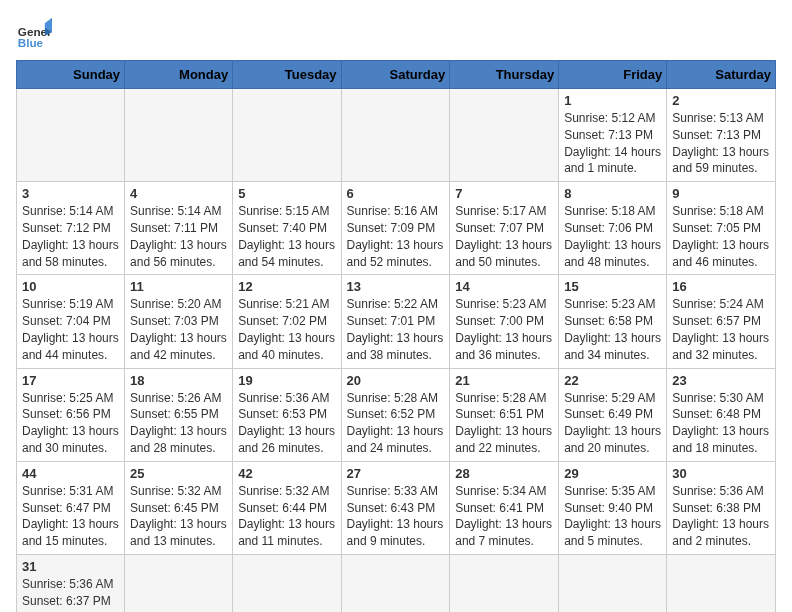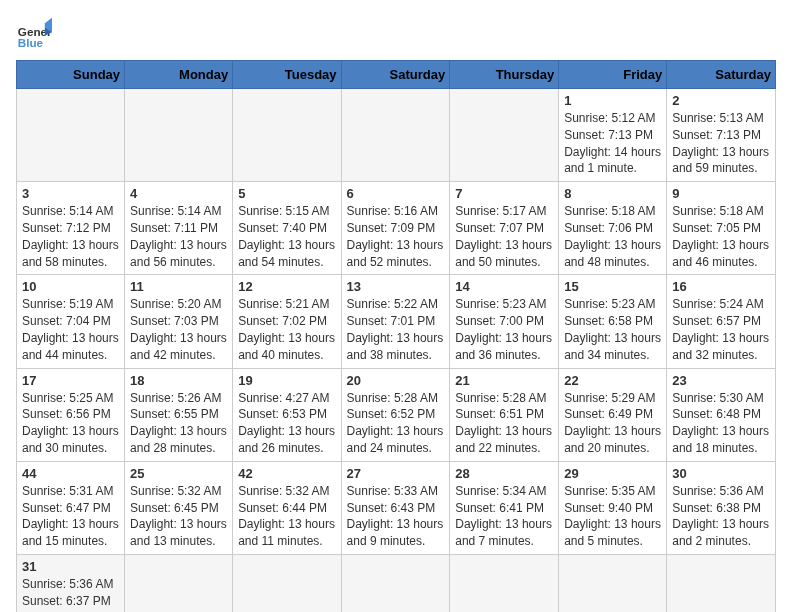--- a/index.html
+++ b/index.html
@@ -243,21 +243,21 @@
         </td>
         <td>
           <span class="day-number">18</span>
           <div class="day-info">Sunrise: 5:26 AM
 Sunset: 6:55 PM
 Daylight: 13 hours
 and 28 minutes.</div>
         </td>
         <td>
           <span class="day-number">19</span>
-          <div class="day-info">Sunrise: 4:27 AM
+          <div class="day-info">Sunrise: 5:36 AM
 Sunset: 6:53 PM
 Daylight: 13 hours
 and 26 minutes.</div>
         </td>
         <td>
           <span class="day-number">20</span>
           <div class="day-info">Sunrise: 5:28 AM
 Sunset: 6:52 PM
 Daylight: 13 hours
 and 24 minutes.</div>

